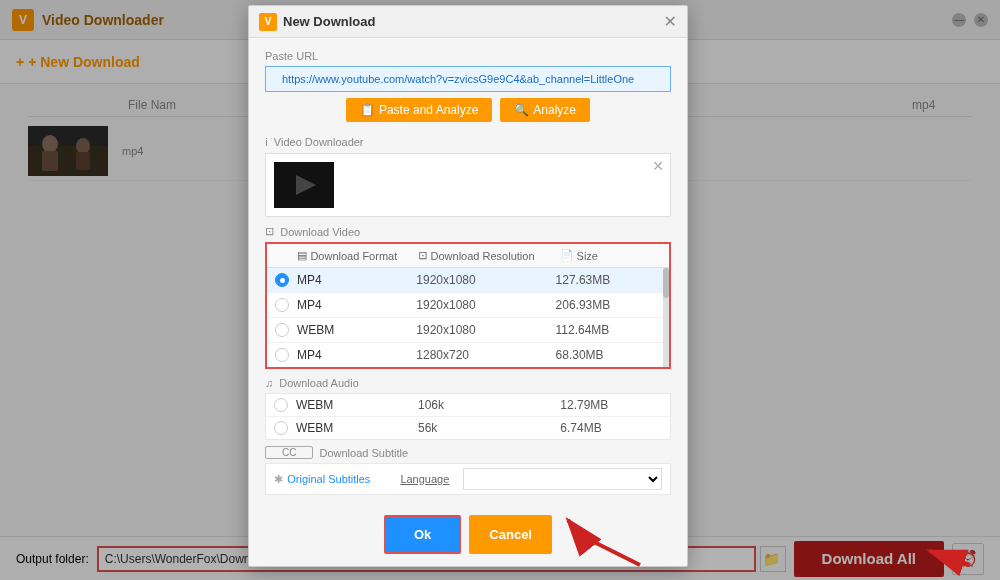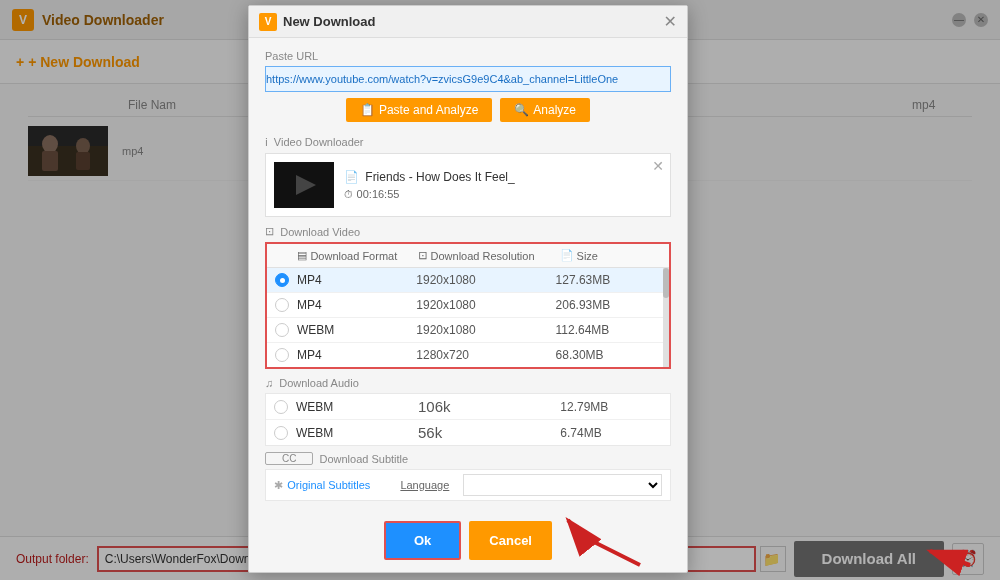--- a/index.html
+++ b/index.html
@@ -122,21 +122,21 @@
       height: 44px;
       background: #fafafa;
       border-top: 1px solid #ddd;
       display: flex;
       align-items: center;
       padding: 0 16px;
       gap: 8px;
     }
     .output-folder-label {
       font-size: 12px;
-      color: #b91c1c;
+      color: #000000;
       white-space: nowrap;
     }
     .output-folder-input-wrap {
       display: flex; align-items: center; gap: 4px; flex: 1;
     }
     .output-folder-input {
       flex: 1;
       height: 26px;
       border: 2px solid #e05050;
       padding: 2px 6px;
@@ -145,21 +145,21 @@
       background: white;
       color: #333;
     }
     .folder-icon-btn {
       width: 26px; height: 26px;
       background: none; border: 1px solid #ccc;
       cursor: pointer; display: flex; align-items: center; justify-content: center;
       color: #f90; font-size: 14px;
     }
     .download-all-btn {
-      background: #737373;
+      background: #b91c1c;
       color: white;
       border: none;
       padding: 8px 28px;
       font-size: 15px;
       font-weight: 600;
       cursor: pointer;
       border-radius: 2px;
       height: 36px;
       display: flex; align-items: center; gap: 8px;
     }
@@ -226,21 +226,21 @@
       margin-bottom: 12px;
     }
     .url-label {
       font-size: 11px; color: #888; margin-bottom: 4px;
     }
     .url-input {
       width: 100%;
       height: 26px;
       border: 1px solid #6ab0f5;
       background: #e8f4ff;
-      padding: 2px 0;
+      padding: 2px 16px;
       font-size: 11px;
       color: #1a6fc4;
       outline: none;
     }
     .url-buttons {
       display: flex; gap: 8px; margin-top: 6px; justify-content: center;
     }
     .paste-analyze-btn {
       background: #f90;
       color: white;
@@ -374,21 +374,21 @@
     }
     .audio-row {
       display: flex;
       align-items: center;
       padding: 4px 8px;
       border-bottom: 1px solid #f0f0f0;
       cursor: pointer;
     }
     .audio-row:last-child { border-bottom: none; }
     .audio-col-format { flex: 1.2; font-size: 12px; color: #333; }
-    .audio-col-bitrate { flex: 1.4; font-size: 15px; color: #555; }
+    .audio-col-bitrate { flex: 1.4; font-size: 12px; color: #555; }
     .audio-col-size { flex: 1; font-size: 12px; color: #555; }
     .subtitle-row {
       display: flex; align-items: center; gap: 10px;
       padding: 4px 8px;
       background: white;
       border: 1px solid #e8e8e8;
     }
     .subtitle-link {
       font-size: 11px; color: #1e90ff; text-decoration: none; flex: 1;
       display: flex; align-items: center; gap: 3px;
@@ -532,30 +532,20 @@
           <span>ℹ</span>
           <span>Video Downloader</span>
         </div>
         <div class="video-info-box">
           <div class="video-thumb">
             <svg width="60" height="46" viewBox="0 0 60 46">
               <rect width="60" height="46" fill="#111"></rect>
               <polygon points="22,13 22,33 42,23" fill="#444"></polygon>
             </svg>
           </div>
-          <div class="video-meta">
-            <div class="video-title">
-              <span style="font-size:12px;margin-right:3px;">📄</span>
-              <span>Friends - How Does It Feel_</span>
-            </div>
-            <div class="video-duration">
-              <span>⏱</span>
-              <span>00:16:55</span>
-            </div>
-          </div>
           <button class="close-info-btn">✕</button>
         </div>
 
         <div class="section-header">
           <span>⊡</span>
           <span>Download Video</span>
         </div>
         <div class="download-table">
           <div class="download-table-header">
             <div class="download-table-header-cell col-format" style="padding-left:22px;">

